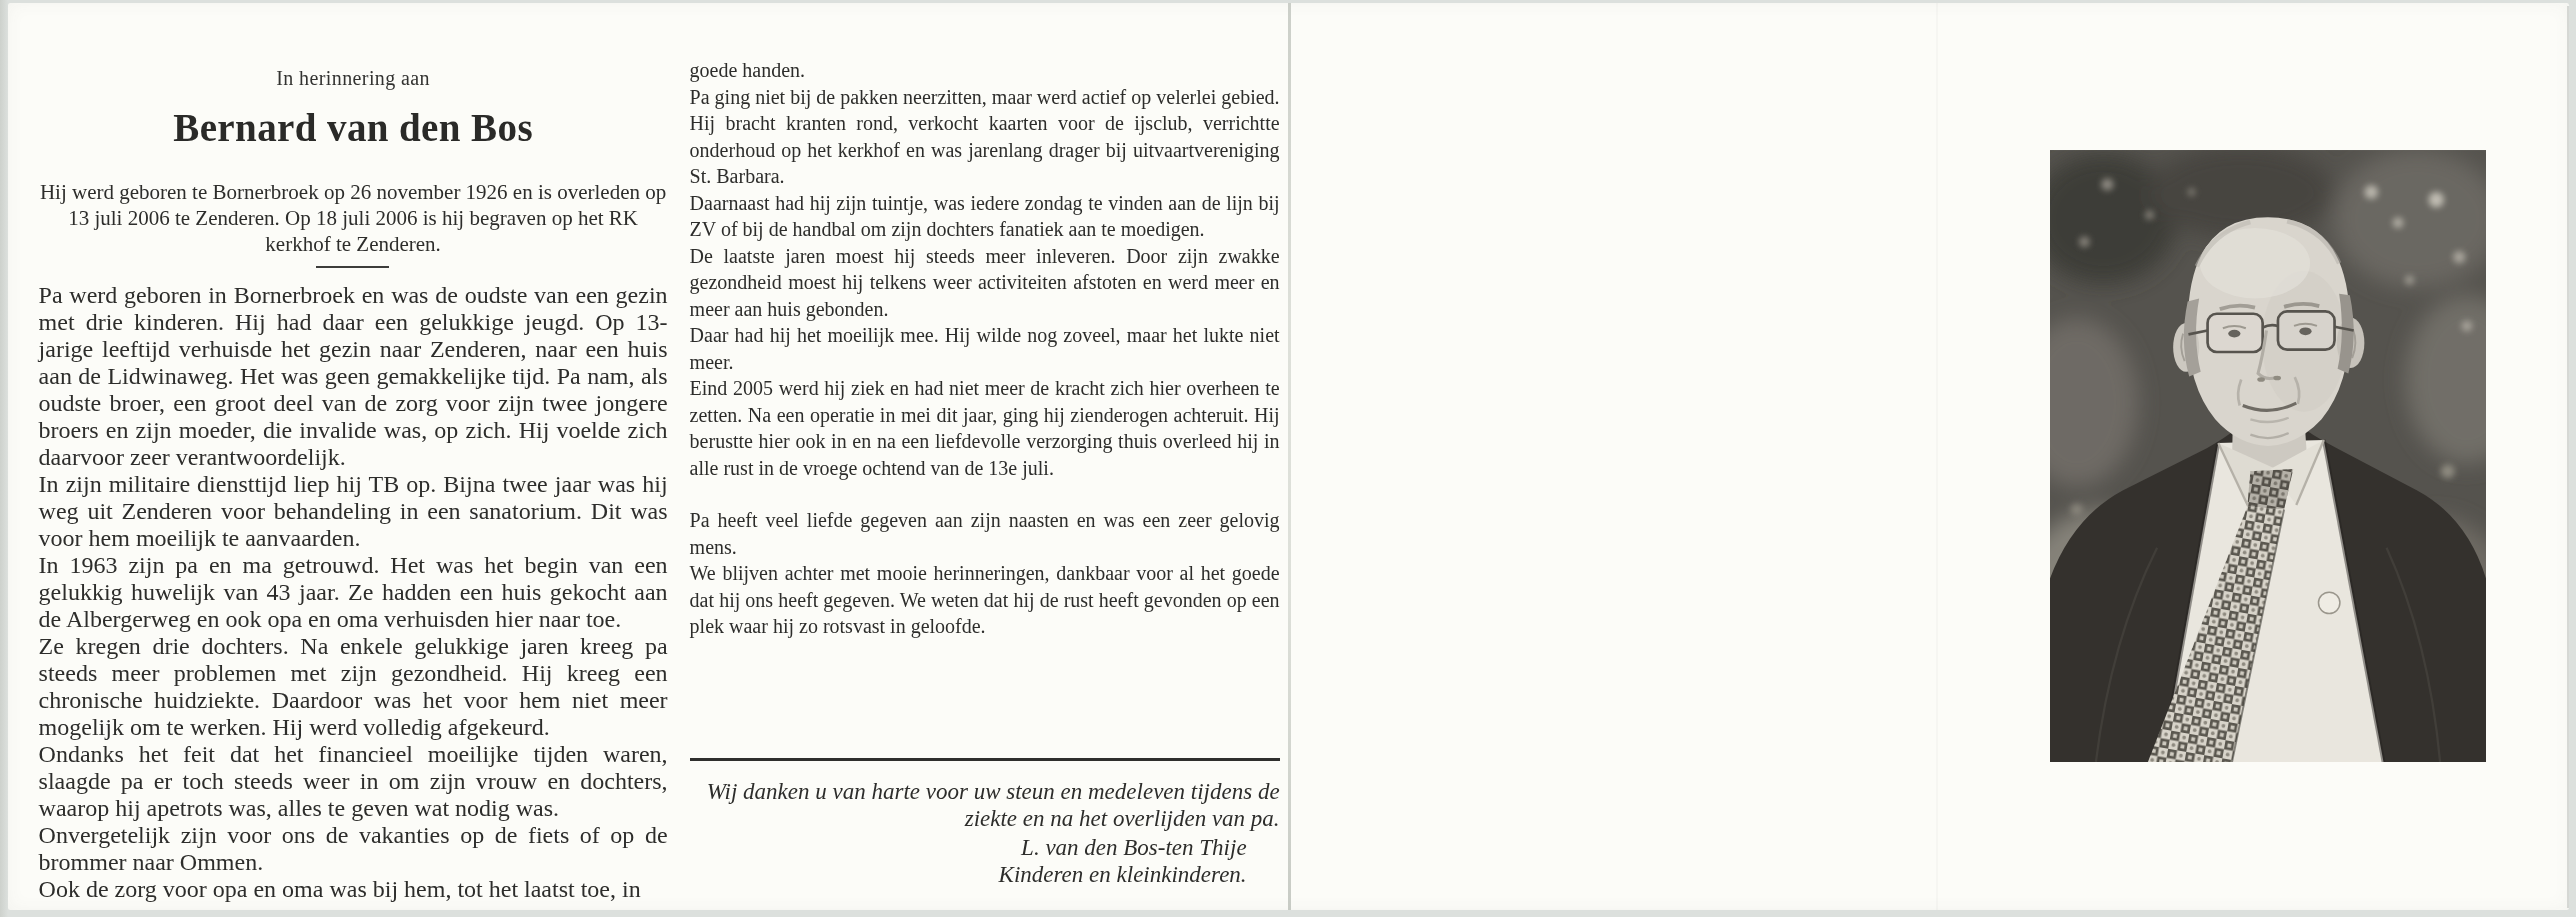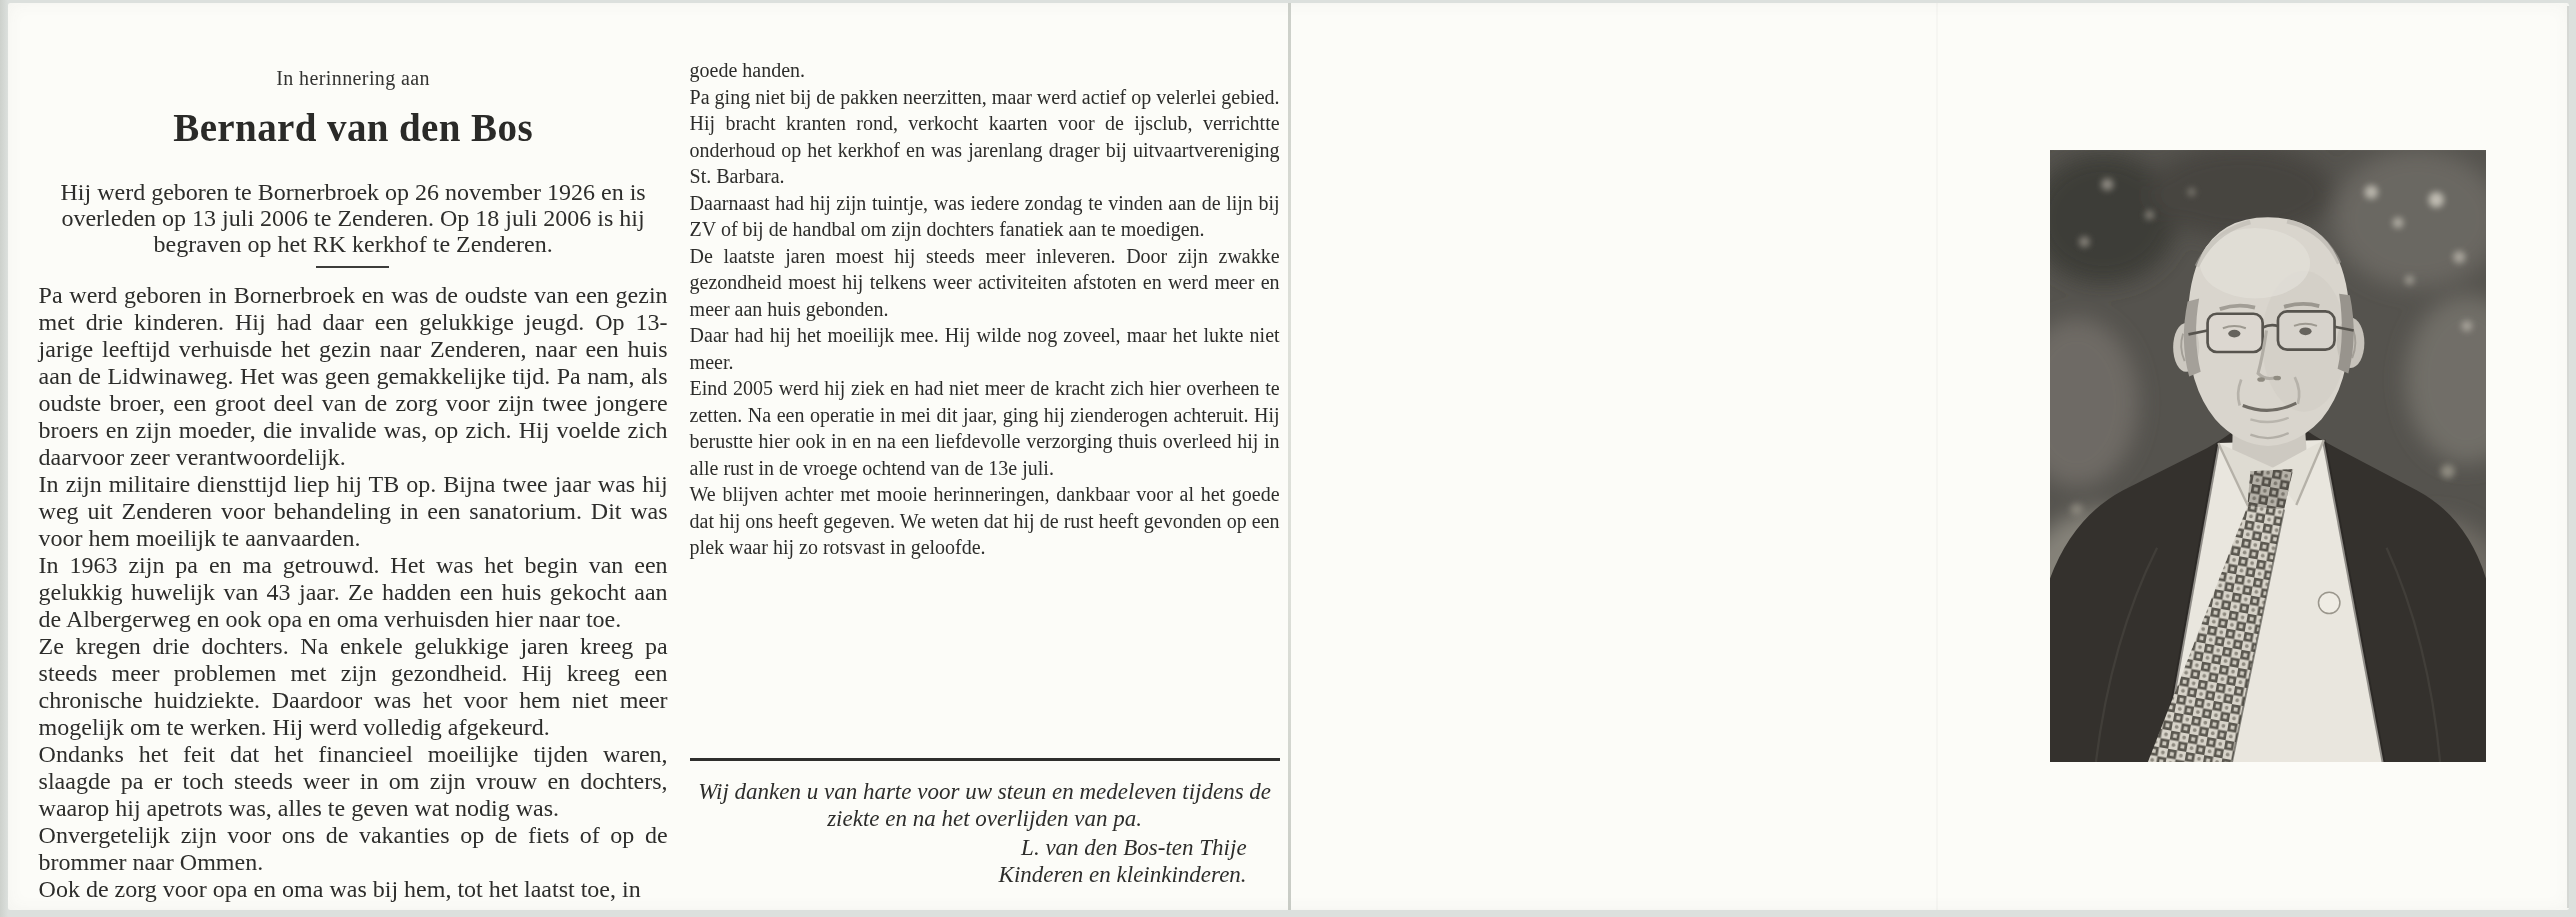--- a/index.html
+++ b/index.html
@@ -36,38 +36,38 @@
   .header-line{
     position:absolute;left:31px;top:64px;width:629px;
     text-align:center;font-size:20px;letter-spacing:0.4px;color:#333331;
   }
   .name-line{
     position:absolute;left:31px;top:102px;width:629px;
     text-align:center;font-size:39px;font-weight:bold;letter-spacing:0.4px;color:#2a2a28;font-family:Liberation Serif, serif;
   }
   .intro{
     position:absolute;left:31px;top:176px;width:629px;
-    text-align:center;font-size:24px;line-height:26px;
+    text-align:center;font-size:21px;line-height:26px;
   }
   .intro-divider{
     position:absolute;left:308px;top:263px;width:73px;height:2.3px;
     background:#3d3d3b;
   }
   .col{font-size:24px;line-height:27px;}
   .col p{margin:0;text-align:justify;}
   .col1{position:absolute;left:31px;top:279px;width:629px;}
   .col2{position:absolute;left:682px;top:54px;width:590px;font-size:20px;line-height:26.5px;}
   .gap-top{margin-top:26px !important;}
   .closing-rule{
     position:absolute;left:682px;top:755px;width:590px;height:3.1px;
     background:#2f2f2d;
   }
   .acknowledgement{
     position:absolute;left:682px;top:776px;width:590px;
-    font-style:italic;font-size:23px;line-height:26.5px;text-align:center;
+    font-style:italic;font-size:23px;line-height:26.5px;text-align:right;
   }
   .signature{
     position:absolute;left:682px;top:831px;width:557px;
     font-style:italic;font-size:23px;line-height:27px;text-align:right;
   }
   .photo{
     position:absolute;left:2042px;top:147px;width:436px;height:612px;
   }
 </style>
 </head>
@@ -90,20 +90,21 @@
     <p>Ook de zorg voor opa en oma was bij hem, tot het laatst toe, in</p>
   </div>
 
   <div class="col col2">
     <p>goede handen.</p>
     <p>Pa ging niet bij de pakken neerzitten, maar werd actief op velerlei gebied. Hij bracht kranten rond, verkocht kaarten voor de ijsclub, verrichtte onderhoud op het kerkhof en was jarenlang drager bij uitvaartvereniging St. Barbara.</p>
     <p>Daarnaast had hij zijn tuintje, was iedere zondag te vinden aan de lijn bij ZV of bij de handbal om zijn dochters fanatiek aan te moedigen.</p>
     <p>De laatste jaren moest hij steeds meer inleveren. Door zijn zwakke gezondheid moest hij telkens weer activiteiten afstoten en werd meer en meer aan huis gebonden.</p>
     <p>Daar had hij het moeilijk mee. Hij wilde nog zoveel, maar het lukte niet meer.</p>
     <p>Eind 2005 werd hij ziek en had niet meer de kracht zich hier overheen te zetten. Na een operatie in mei dit jaar, ging hij zienderogen achteruit. Hij berustte hier ook in en na een liefdevolle verzorging thuis overleed hij in alle rust in de vroege ochtend van de 13e juli.</p>
+    <p class="gap-top">Pa heeft veel liefde gegeven aan zijn naasten en was een zeer gelovig mens.</p>
     <p>We blijven achter met mooie herinneringen, dankbaar voor al het goede dat hij ons heeft gegeven. We weten dat hij de rust heeft gevonden op een plek waar hij zo rotsvast in geloofde.</p>
   </div>
 
   <div class="closing-rule"></div>
   <div class="acknowledgement">Wij danken u van harte voor uw steun en medeleven tijdens de ziekte en na het overlijden van pa.</div>
   <div class="signature">
     <div>L. van den Bos-ten Thije</div>
     <div>Kinderen en kleinkinderen.</div>
   </div>
 

